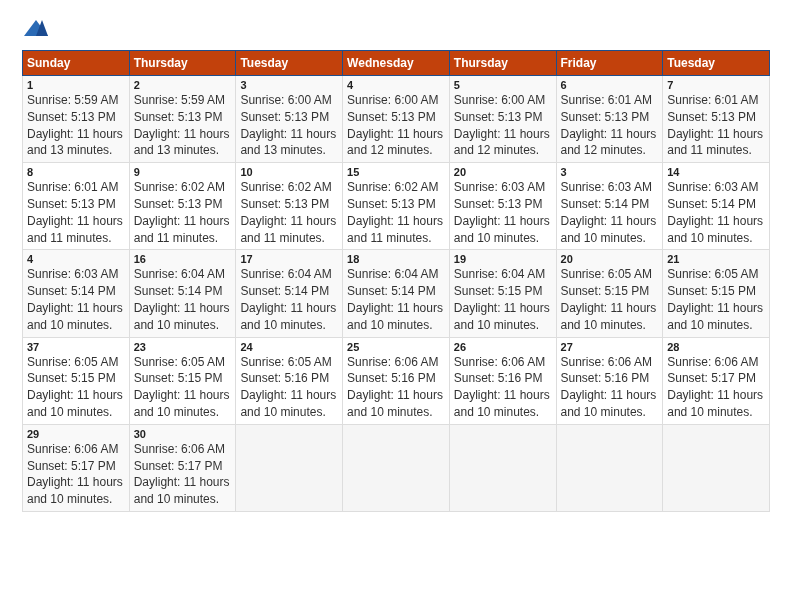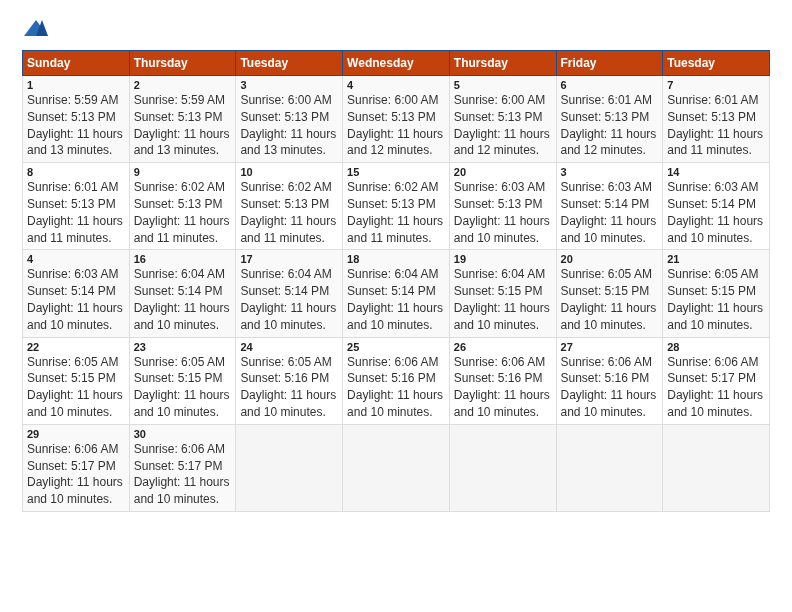--- a/index.html
+++ b/index.html
@@ -208,21 +208,21 @@
             <span class="day-num">20</span>
             <div class="day-info">Sunrise: 6:05 AM<br>Sunset: 5:15 PM<br>Daylight: 11 hours and 10 minutes.</div>
           </td>
           <td>
             <span class="day-num">21</span>
             <div class="day-info">Sunrise: 6:05 AM<br>Sunset: 5:15 PM<br>Daylight: 11 hours and 10 minutes.</div>
           </td>
         </tr>
         <tr>
           <td>
-            <span class="day-num">22</span>
+            <span class="day-num">37</span>
             <div class="day-info">Sunrise: 6:05 AM<br>Sunset: 5:15 PM<br>Daylight: 11 hours and 10 minutes.</div>
           </td>
           <td>
             <span class="day-num">23</span>
             <div class="day-info">Sunrise: 6:05 AM<br>Sunset: 5:15 PM<br>Daylight: 11 hours and 10 minutes.</div>
           </td>
           <td>
             <span class="day-num">24</span>
             <div class="day-info">Sunrise: 6:05 AM<br>Sunset: 5:16 PM<br>Daylight: 11 hours and 10 minutes.</div>
           </td>

